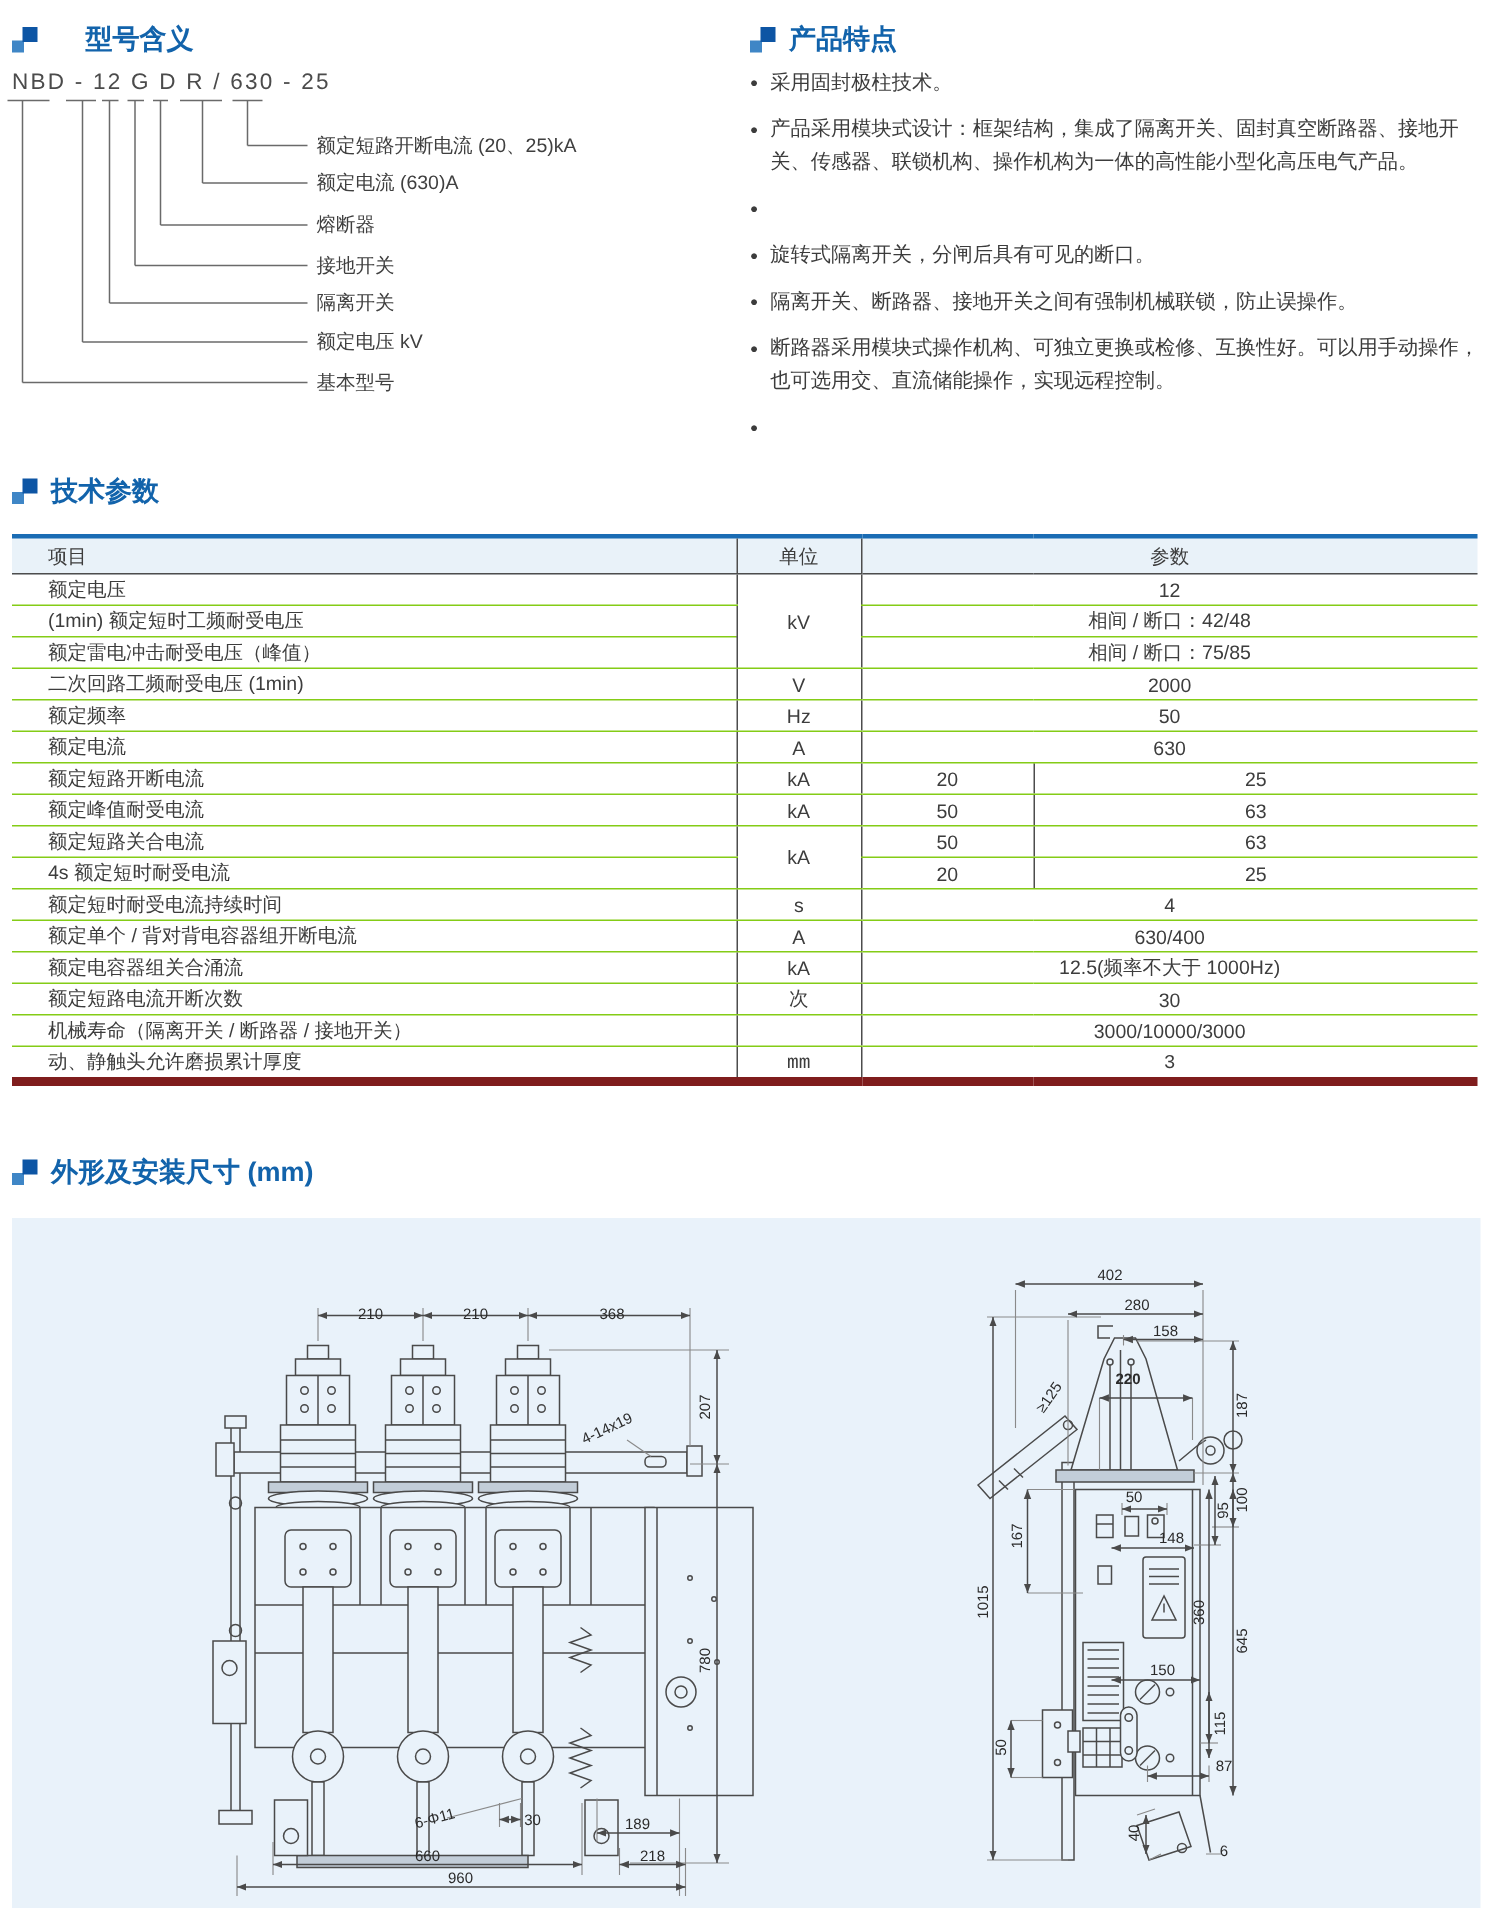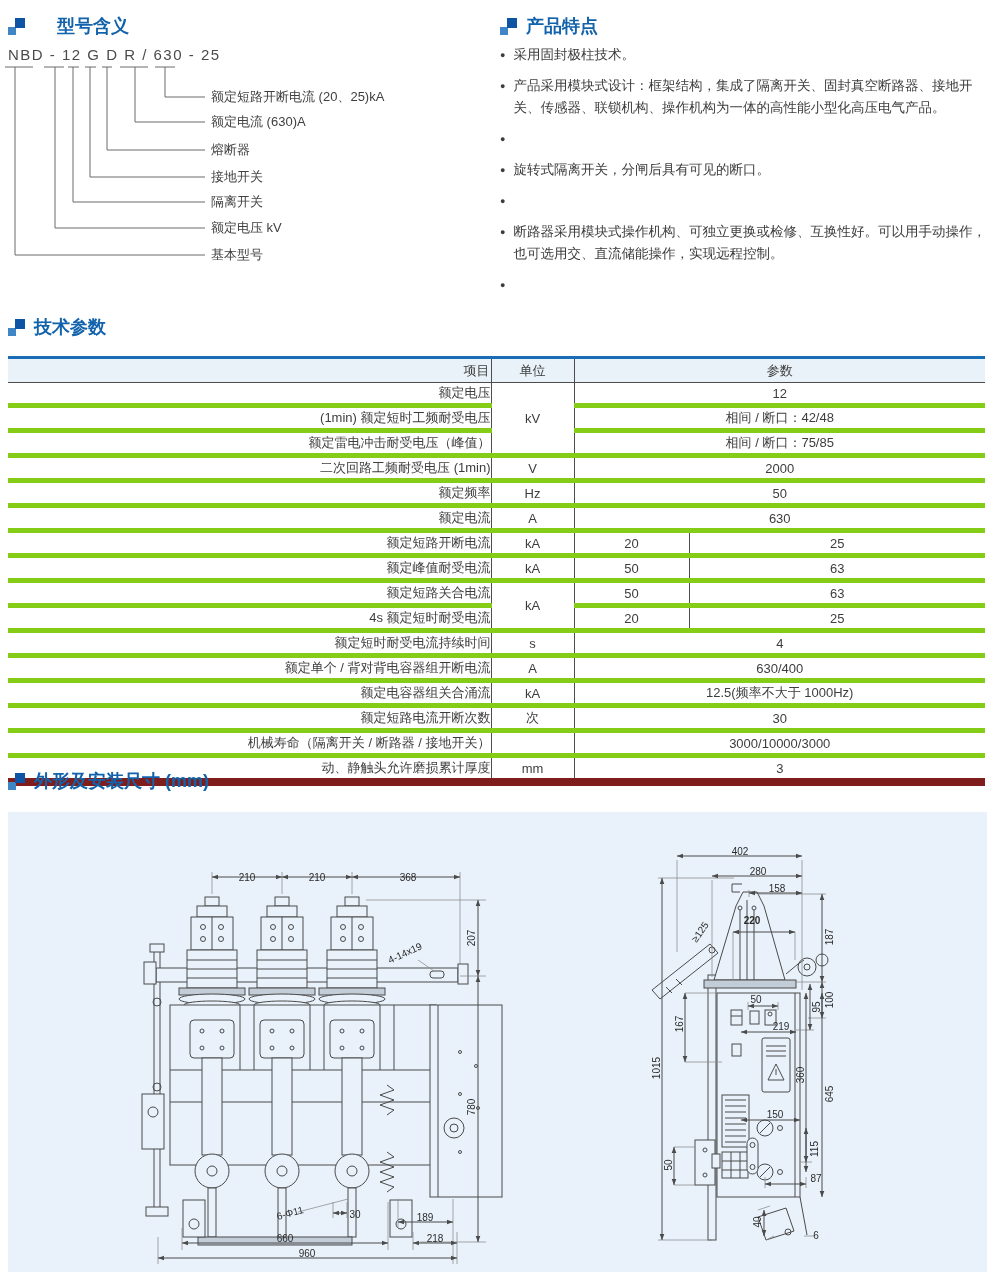--- a/index.html
+++ b/index.html
@@ -22,25 +22,25 @@
   
   .features{position:absolute;left:500px;top:44px;width:492px;}
   .features ul{list-style:none;margin:0;padding:0;}
   .features li{display:flex;gap:8px;font-size:13.5px;color:#3c3c3c;line-height:22px;margin-bottom:9px;}
   .bullet{flex:0 0 auto;font-size:9px;line-height:22px;color:#3c3c3c;}
   
   table.params{position:absolute;left:8px;top:356px;width:977px;border-collapse:collapse;
     table-layout:fixed;font-size:13px;color:#3d3d3d;}
   table.params th{background:#e9f2f9;border-top:3px solid #1a6cb4;font-weight:normal;
     height:21px;border-bottom:1px solid #4d4d4d;}
-  table.params td{height:20px;border-bottom:5px solid #84cc16;padding:0;}
-  table.params .item{text-align:right;padding-left:24px;}
+  table.params td{height:20px;border-bottom:1px solid #84cc16;padding:0;}
+  table.params .item{text-align:left;padding-left:24px;}
   table.params .c{text-align:center;}
   table.params .bl{border-left:1px solid #4d4d4d;}
-  table.params tr.last td{border-bottom:8px solid #7f1d1d;}
+  table.params tr.last td{border-bottom:6px solid #7f1d1d;font-family:Liberation Mono, monospace;}
   
   .panel{position:absolute;left:8px;top:812px;width:979px;height:460px;background:#e9f2fa;}
   .panel svg{position:absolute;}
   .dim{position:absolute;font-size:10px;color:#2b2b2b;white-space:nowrap;
     transform:translate(-50%,-50%);line-height:11px;}
   .dim.rot{transform:translate(-50%,-50%) rotate(-90deg);}
   .dim.a25{transform:translate(-50%,-50%) rotate(-25deg);}
   .dim.a15{transform:translate(-50%,-50%) rotate(-15deg);}
   .dim.a55{transform:translate(-50%,-50%) rotate(-55deg);}
   
@@ -113,20 +113,21 @@
       </li>
     <li>
         <span class="bullet">●</span>
       </li>
     <li>
         <span class="bullet">●</span>
         <span>旋转式隔离开关，分闸后具有可见的断口。</span>
       </li>
     <li>
         <span class="bullet">●</span>
+        <span>隔离开关、断路器、接地开关之间有强制机械联锁，防止误操作。</span>
       </li>
     <li>
         <span class="bullet">●</span>
         <span>断路器采用模块式操作机构、可独立更换或检修、互换性好。可以用手动操作，也可选用交、直流储能操作，实现远程控制。</span>
       </li>
     <li>
         <span class="bullet">●</span>
       </li>
   </ul>
 </div>
@@ -501,21 +502,21 @@
 
   <span class="dim" style="left:732px;top:39px;">402</span>
   <span class="dim" style="left:750px;top:59px;">280</span>
   <span class="dim" style="left:769px;top:76px;text-align:right;">158</span>
   <span class="dim" style="left:744px;top:108px;font-weight:bold;">220</span>
   <span class="dim a55" style="left:692px;top:120px;">≥125</span>
   <span class="dim rot" style="left:821px;top:125px;">187</span>
   <span class="dim rot" style="left:821px;top:188px;">100</span>
   <span class="dim rot" style="left:808px;top:195px;">95</span>
   <span class="dim" style="left:748px;top:187px;">50</span>
-  <span class="dim" style="left:773px;top:214px;">219</span>
+  <span class="dim" style="left:773px;top:214px;">148</span>
   <span class="dim rot" style="left:671px;top:212px;">167</span>
   <span class="dim rot" style="left:648px;top:256px;">1015</span>
   <span class="dim rot" style="left:792px;top:263px;">360</span>
   <span class="dim rot" style="left:821px;top:282px;">645</span>
   <span class="dim" style="left:767px;top:302px;">150</span>
   <span class="dim rot" style="left:806px;top:337px;">115</span>
   <span class="dim" style="left:808px;top:366px;">87</span>
   <span class="dim rot" style="left:660px;top:353px;">50</span>
   <span class="dim rot" style="left:749px;top:410px;">40</span>
   <span class="dim" style="left:808px;top:423px;">6</span>

